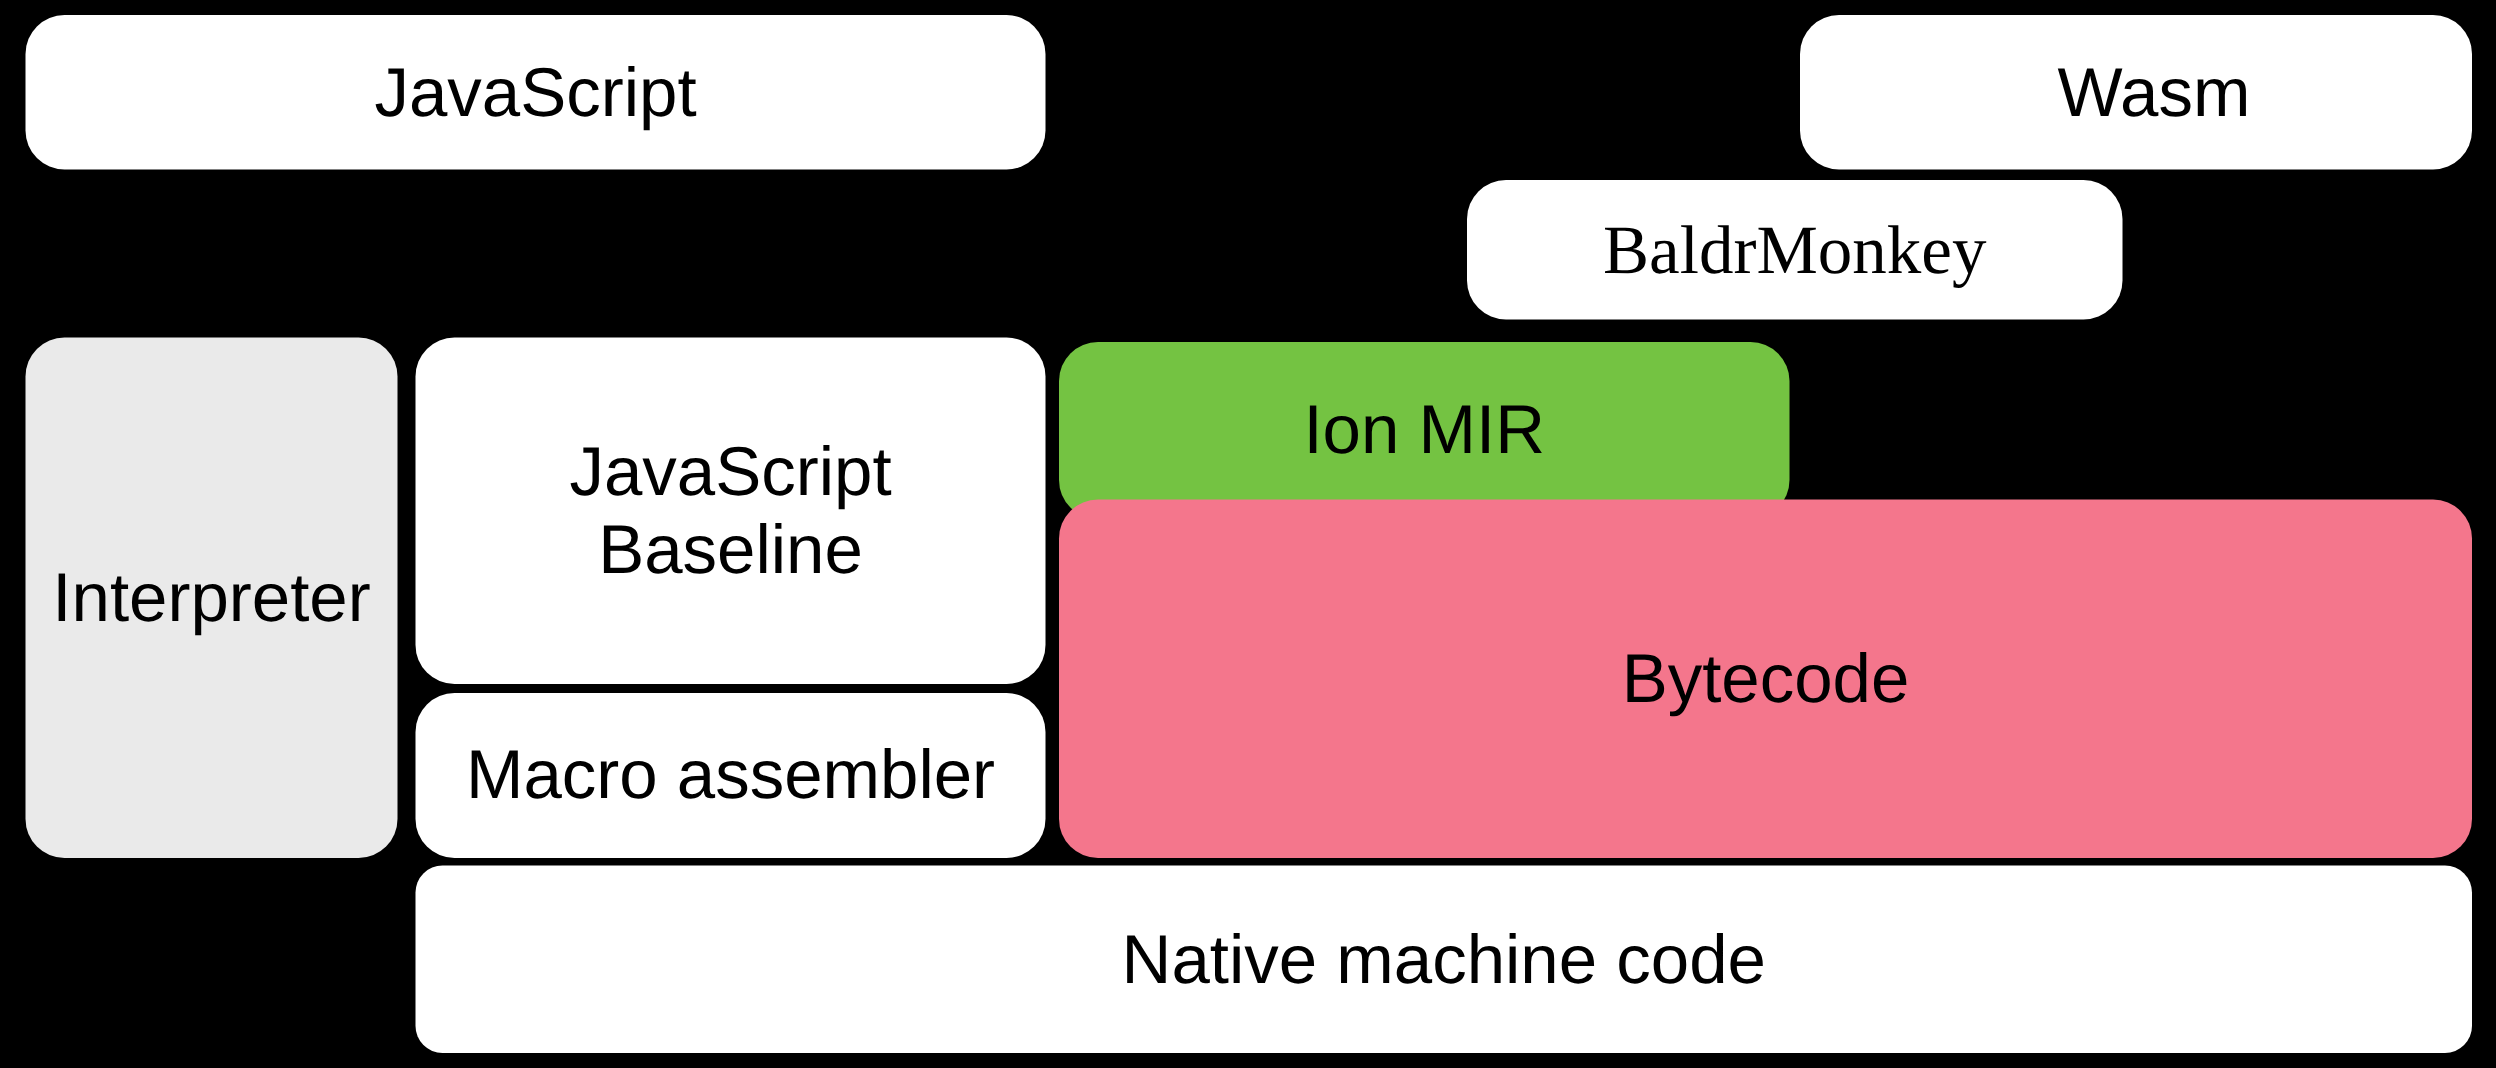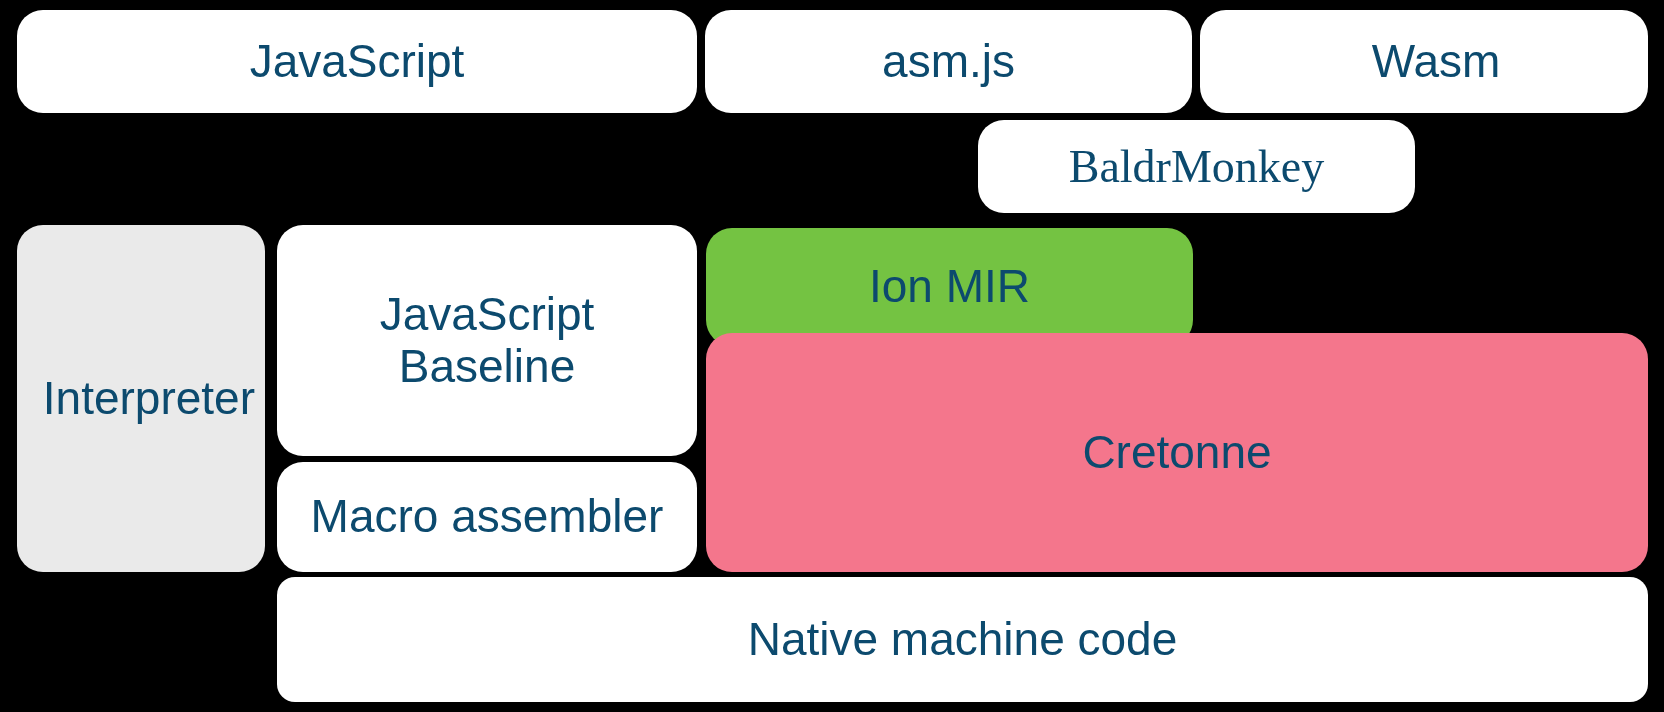--- a/index.html
+++ b/index.html
@@ -19,45 +19,44 @@
     height: 712px;
     background: #000000;
   }
   .box {
     position: absolute;
     box-sizing: border-box;
     display: flex;
     align-items: center;
     justify-content: center;
     text-align: center;
-    color: #0c4a6e;
+    color: #000000;
     background: #ffffff;
     border-radius: 26px;
     font-size: 46px;
     line-height: 1.12;
     letter-spacing: 0px;
     -webkit-font-smoothing: antialiased;
     white-space: pre-line;
   }
-  .box.gray   { background: #eaeaea; justify-content: flex-end; }
+  .box.gray   { background: #eaeaea; }
   .box.green  { background: #74c342; }
   .box.red    { background: #f4768c; }
   .box .label {
     display: block;
     padding: 0 10px;
   }
 </style>
 </head>
 <body>
 
 <div id="stack" style="background: rgb(0, 0, 0);">
     <div class="box" style="left: 17px; top: 10px; width: 680px; height: 103px;"><span class="label">JavaScript</span></div>
-    <div class="box" style="left: 705px; top: 10px; width: 487px; height: 103px;"><span class="label">asm.js</span></div>
     <div class="box" style="left: 1200px; top: 10px; width: 448px; height: 103px; padding-left: 24px;"><span class="label">Wasm</span></div>
     <div class="box" style="left: 978px; top: 120px; width: 437px; height: 93px; font-family: Liberation Serif, serif;"><span class="label">BaldrMonkey</span></div>
     <div class="box gray" style="left: 17px; top: 225px; width: 248px; height: 347px;"><span class="label">Interpreter</span></div>
     <div class="box" style="left: 277px; top: 225px; width: 420px; height: 231px;"><span class="label">JavaScript
 Baseline</span></div>
     <div class="box green" style="left: 706px; top: 228px; width: 487px; height: 118px;"><span class="label">Ion MIR</span></div>
     <div class="box" style="left: 277px; top: 462px; width: 420px; height: 110px;"><span class="label">Macro assembler</span></div>
-    <div class="box red" style="left: 706px; top: 333px; width: 942px; height: 239px;"><span class="label">Cretonne</span></div>
+    <div class="box red" style="left: 706px; top: 333px; width: 942px; height: 239px;"><span class="label">Bytecode</span></div>
     <div class="box" style="left: 277px; top: 577px; width: 1371px; height: 125px; border-radius: 18px;"><span class="label">Native machine code</span></div>
   </div>
 
 </body></html>

